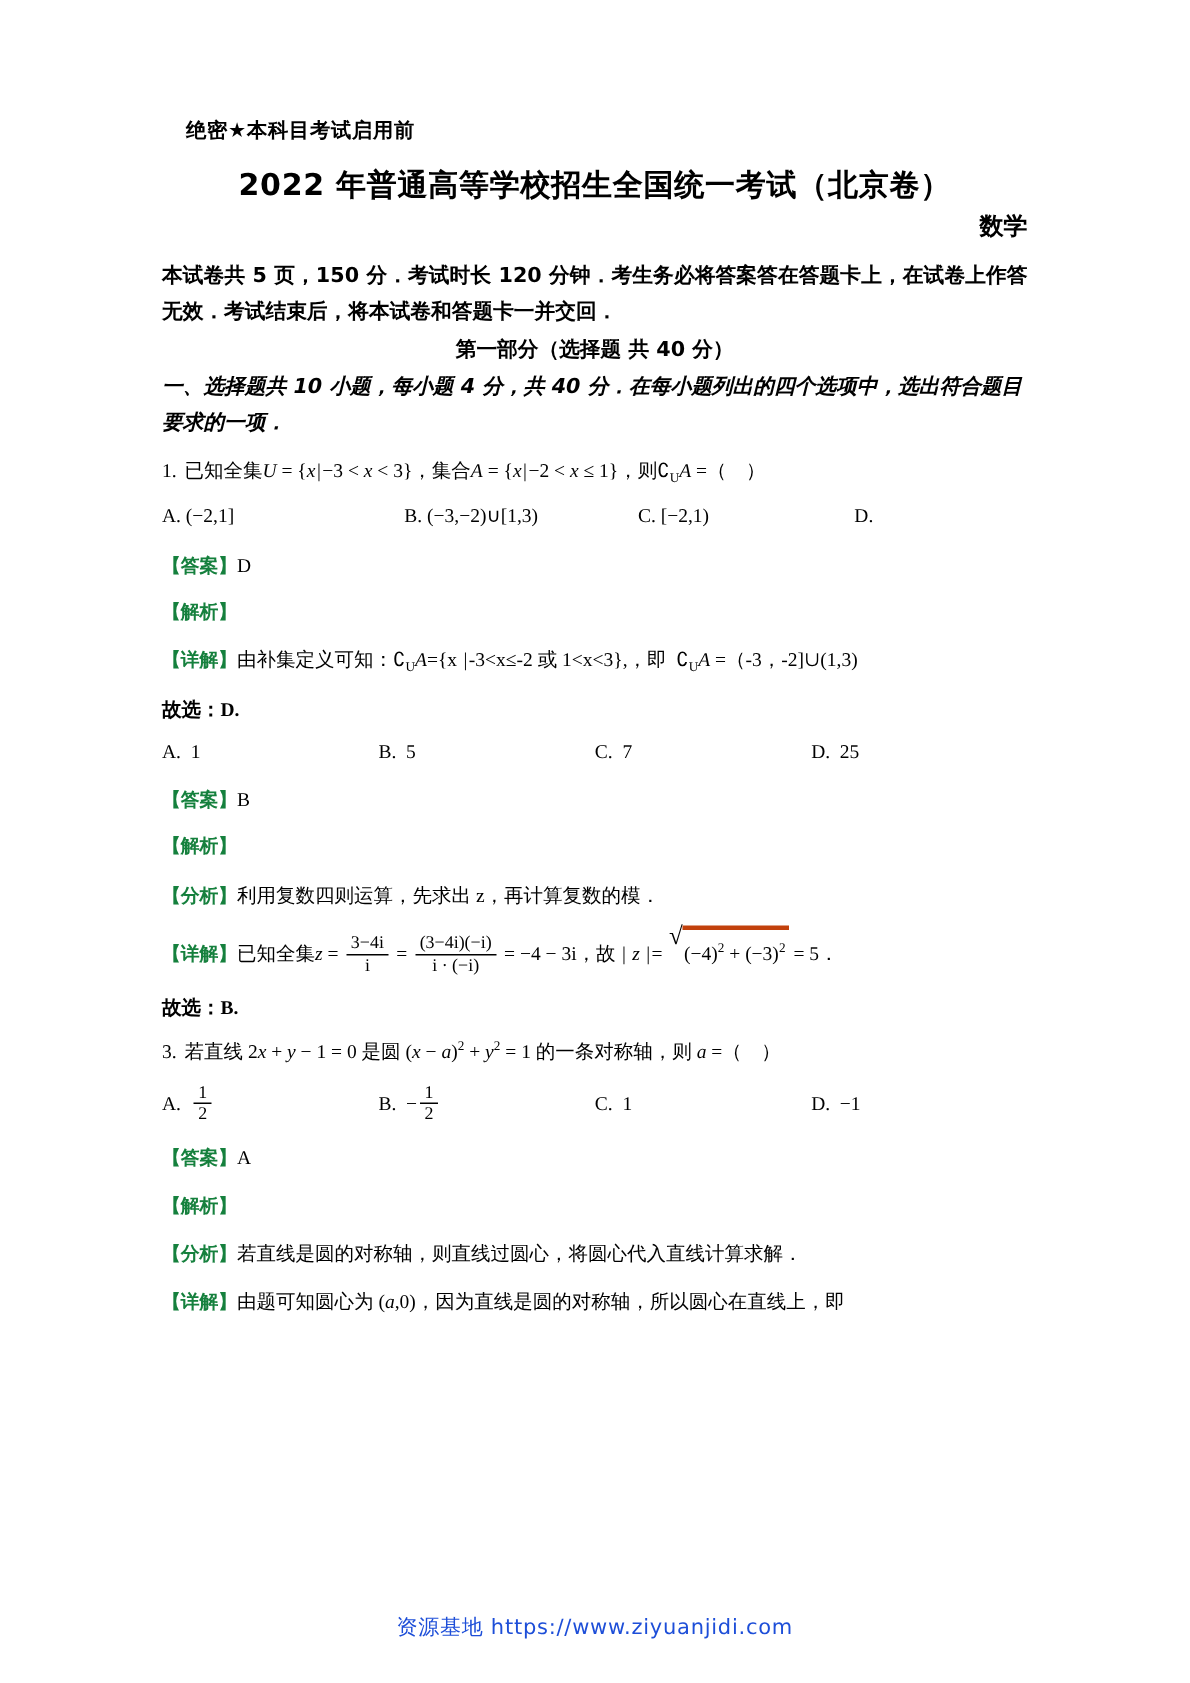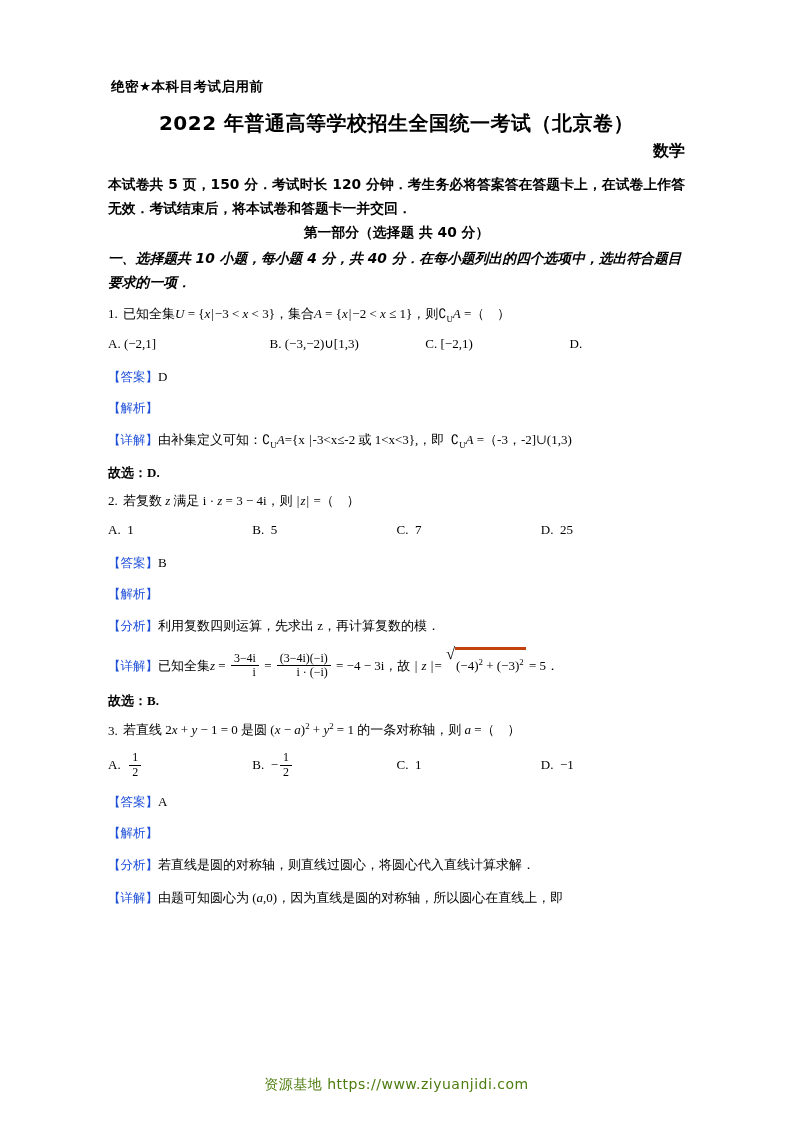--- a/index.html
+++ b/index.html
@@ -21,21 +21,21 @@
     width: 793px;
     height: 1122px;
     box-sizing: border-box;
     padding: 78px 108px 0 108px;
   }
   .secret-line {
     font-family: "DejaVu Sans", sans-serif;
     font-size: 13.5px;
     font-weight: bold;
     letter-spacing: 0.5px;
-    margin: 0 0 14px 3px;
+    margin: 0 0 14px 16px;
   }
   h1.doc-title {
     font-family: "DejaVu Sans", sans-serif;
     font-size: 20px;
     font-weight: bold;
     text-align: center;
     margin: 6px 0 2px 0;
     letter-spacing: 0.5px;
   }
   .subject {
@@ -90,24 +90,24 @@
   .opt-inline { display: inline-block; }
   .w28 { width: 28%; }
   .w27 { width: 27%; }
   .w25 { width: 25%; }
   .cont-line {
     font-size: 13px;
     margin: 0 0 2px 0;
     line-height: 1.9;
   }
   .tag {
-    color: #1d4ed8;
+    color: #15803d;
     font-family: "DejaVu Sans", sans-serif;
     font-size: 12.5px;
-    font-weight: normal;
+    font-weight: bold;
   }
   .ans-line {
     font-size: 13px;
     margin: 9px 0 2px 0;
     line-height: 1.7;
   }
   .exp-line {
     font-size: 13px;
     margin: 9px 0 2px 0;
     line-height: 1.7;
@@ -120,21 +120,21 @@
   .concl {
     font-size: 13px;
     margin: 10px 0 2px 0;
     font-weight: bold;
   }
   
   .mi { font-family: "Liberation Serif", serif; font-style: italic; }
   .frac {
     display: inline-block;
     vertical-align: -0.55em;
-    text-align: right;
+    text-align: center;
     font-size: 0.92em;
     line-height: 1.15;
     margin: 0 2px;
   }
   .frac .nu { display: block; padding: 0 3px; }
   .frac .de { display: block; border-top: 1px solid #000; padding: 0 3px; }
   .sqrt {
     display: inline-block;
     position: relative;
     padding-left: 9px;
@@ -157,21 +157,21 @@
   sub.sm { font-size: 0.68em; vertical-align: sub; }
   .abs { padding: 0 1px; }
   .footer {
     position: absolute;
     left: 0;
     bottom: 28px;
     width: 793px;
     text-align: center;
     font-family: "DejaVu Sans", sans-serif;
     font-size: 14px;
-    color: #4d7c0f;
+    color: #1d4ed8;
     letter-spacing: 0.5px;
   }
 </style>
 </head>
 <body>
 
 <div class="page">
 
   <div class="secret-line">绝密★本科目考试启用前</div>
 
@@ -197,24 +197,20 @@
     <span class="tag">【答案】</span><span>D</span>
   </div>
   <div class="exp-line">
     <span class="tag">【解析】</span>
   </div>
   <div class="body-line">
     <span class="tag">【详解】</span>由补集定义可知：∁<sub class="sm">U</sub><span class="mi">A</span>={x <span class="abs">|</span>-3&lt;x≤-2 或 1&lt;x&lt;3}<span>,</span>，即&nbsp; ∁<sub class="sm">U</sub><span class="mi">A</span> =（-3，-2]∪(1,3)
   </div>
   <div class="concl">故选：D.</div>
 
-  <div class="q">
-    <span class="num">2.</span>
-    若复数 <span class="mi">z</span> 满足 i&nbsp;·&nbsp;<span class="mi">z</span> = 3 − 4i，则 <span class="abs">|</span><span class="mi">z</span><span class="abs">|</span> =（&nbsp;&nbsp;&nbsp;&nbsp;）
-  </div>
 
   <div class="opts o4">
     <span class="opt"><span>A.</span>&nbsp;&nbsp;<span>1</span></span>
     <span class="opt"><span>B.</span>&nbsp;&nbsp;<span>5</span></span>
     <span class="opt"><span>C.</span>&nbsp;&nbsp;<span>7</span></span>
     <span class="opt"><span>D.</span>&nbsp;&nbsp;<span>25</span></span>
   </div>
 
   <div class="ans-line">
     <span class="tag">【答案】</span><span>B</span>

